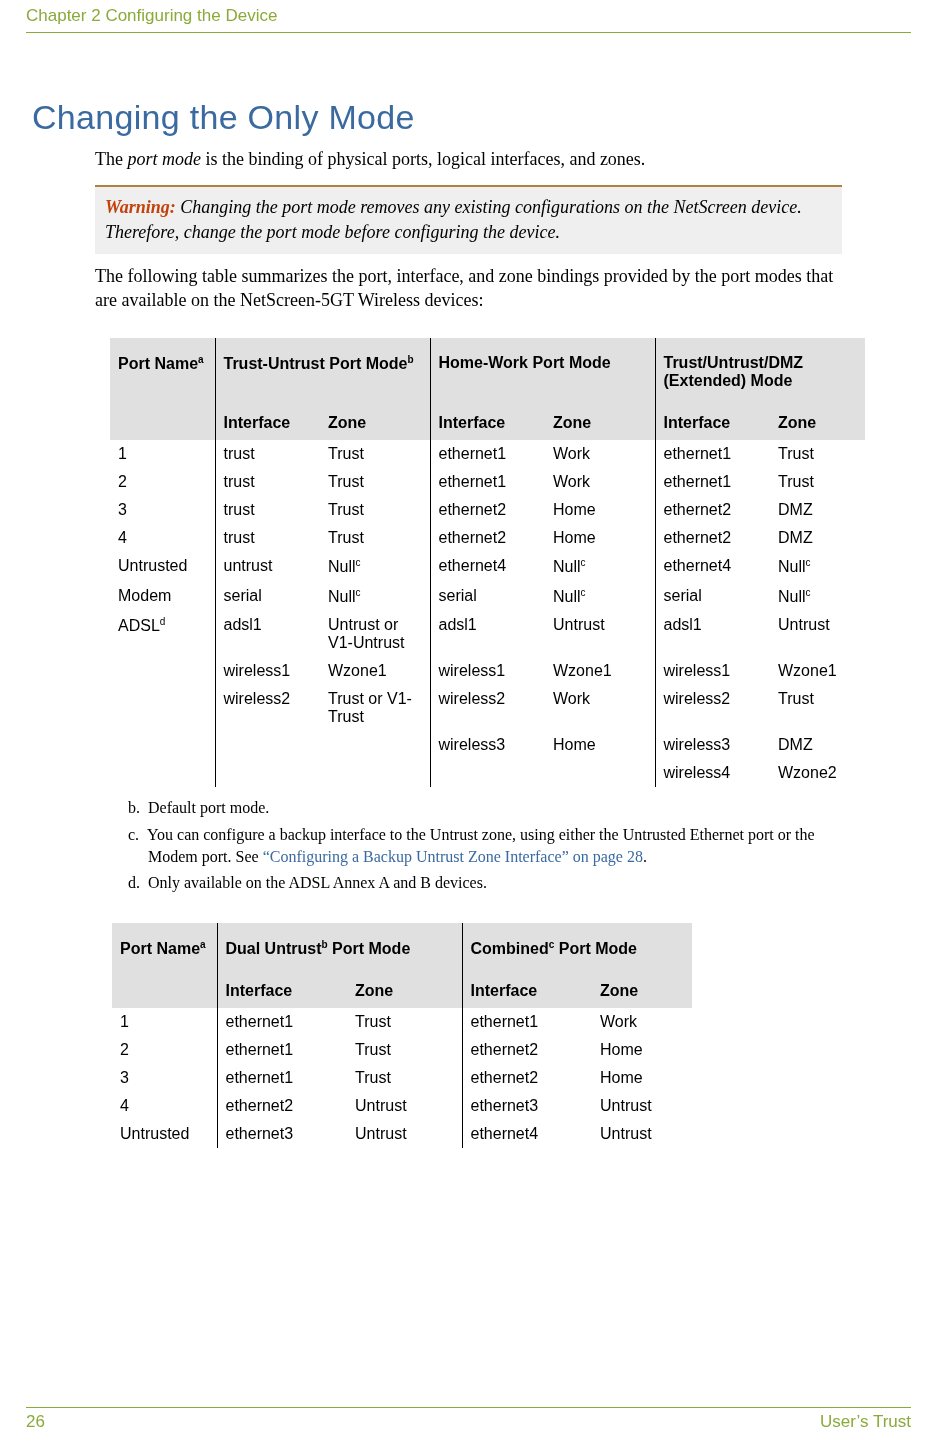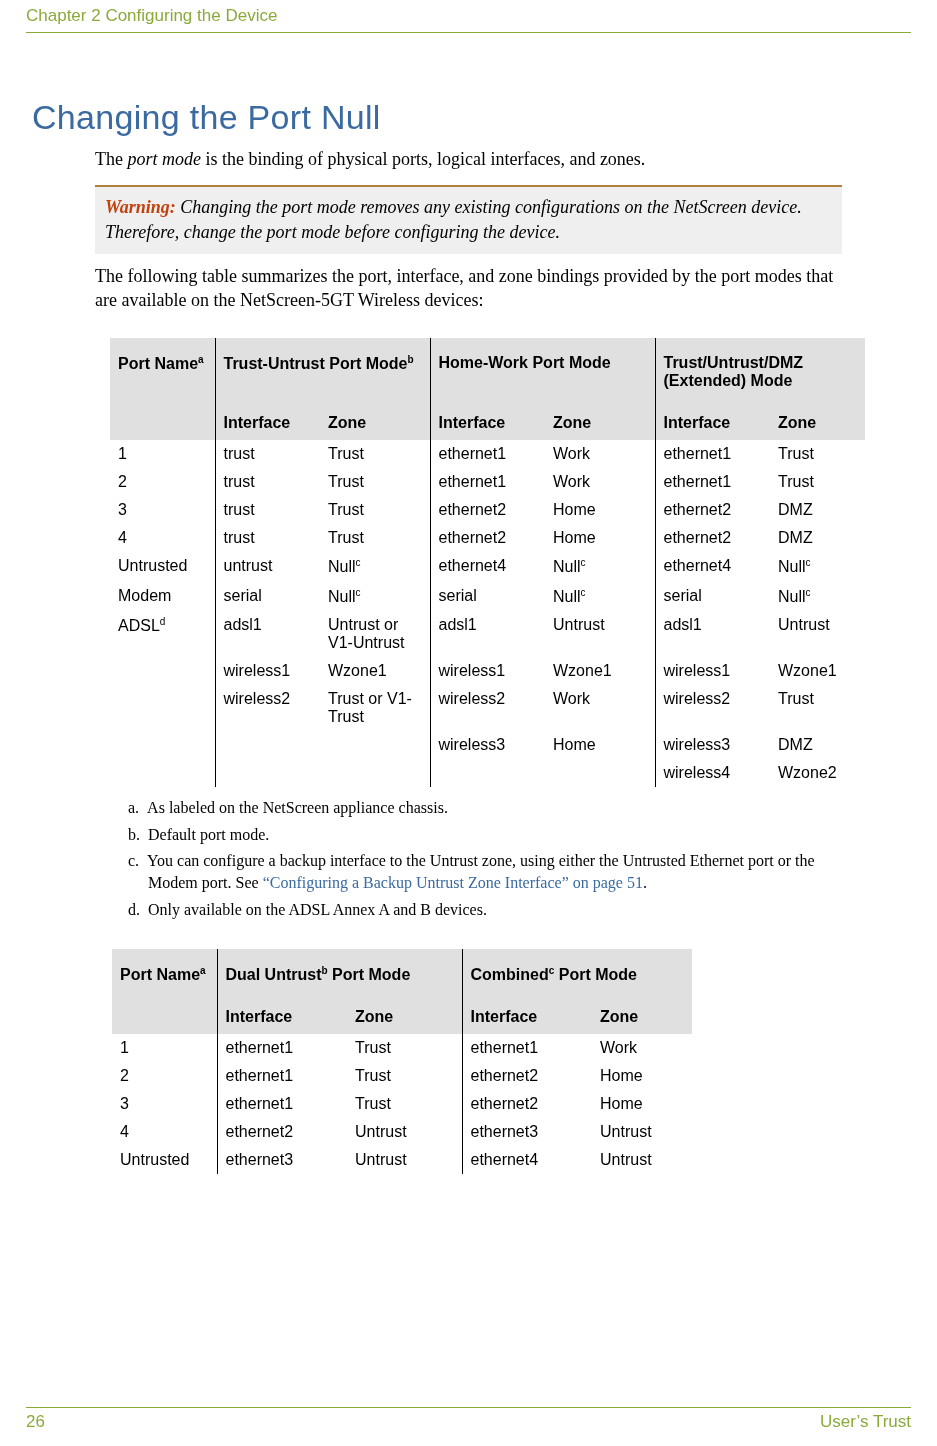--- a/index.html
+++ b/index.html
@@ -104,21 +104,21 @@
 }
 .t2-wrap { margin: 28px 0 0 112px; }
 </style>
 </head>
 <body>
 
 <div class="page">
   <div class="chapter-header">Chapter 2 Configuring the Device</div>
   <hr class="hr-top">
 
-  <h1 class="section-title">Changing the Port Null</h1>
+  <h1 class="section-title">Changing the Only Mode</h1>
 
   <p class="body-text">
     The <em class="term">port mode</em> is the binding of physical ports, logical interfaces, and zones.
   </p>
 
   <div class="warning-box">
     <span class="warning-label">Warning:</span>
     <span>Changing the port mode removes any existing configurations on the NetScreen device. Therefore, change the port mode before configuring the device.</span>
   </div>
 
@@ -249,23 +249,22 @@
             <td class="col-sep"></td>
             <td></td>
             <td class="col-sep">wireless4</td>
             <td>Wzone2</td>
           </tr>
         </tbody>
     </table>
   </div>
 
   <div class="footnotes">
-    <div class="item"><span>a.</span>&nbsp;&nbsp;<span>As labeled on the NetScreen appliance chassis.</span></div>
     <div class="item"><span>b.</span>&nbsp;&nbsp;<span>Default port mode.</span></div>
-    <div class="item"><span>c.</span>&nbsp;&nbsp;<span>You can configure a backup interface to the Untrust zone, using either the Untrusted Ethernet port or the Modem port. See </span><a class="link">“Configuring a Backup Untrust Zone Interface” on page 51</a><span>.</span></div>
+    <div class="item"><span>c.</span>&nbsp;&nbsp;<span>You can configure a backup interface to the Untrust zone, using either the Untrusted Ethernet port or the Modem port. See </span><a class="link">“Configuring a Backup Untrust Zone Interface” on page 28</a><span>.</span></div>
     <div class="item"><span>d.</span>&nbsp;&nbsp;<span>Only available on the ADSL Annex A and B devices.</span></div>
   </div>
 
   <div class="t2-wrap">
     <table class="port-table">
       <colgroup>
         <col style="width:105px">
           <col style="width:130px">
           <col style="width:115px">
         <col style="width:130px">

